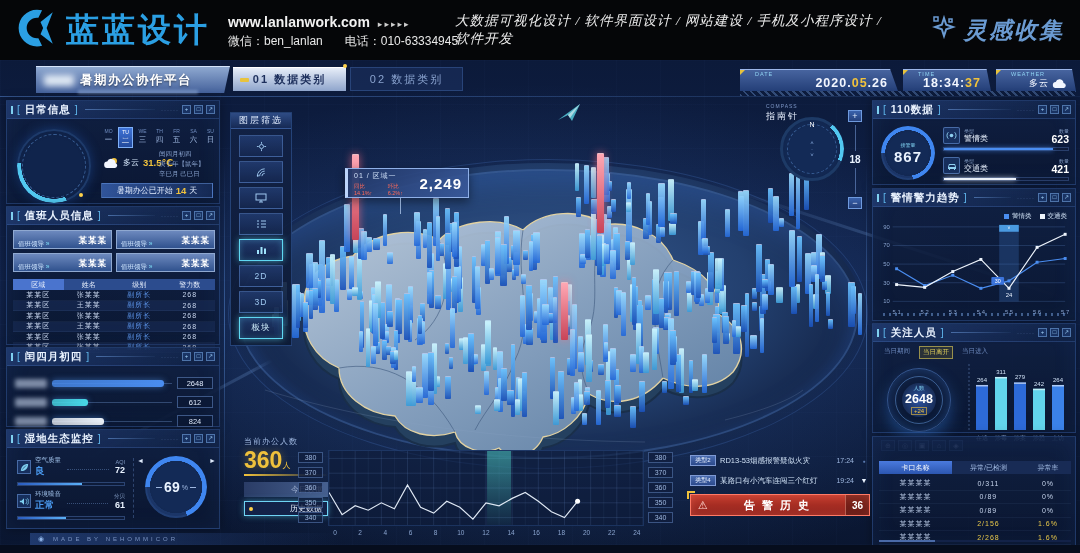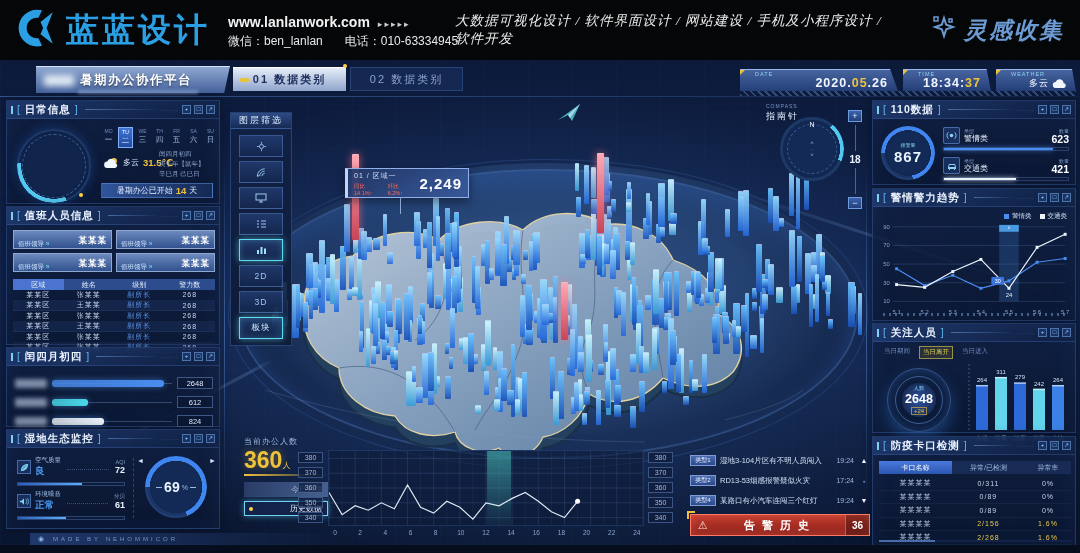--- a/index.html
+++ b/index.html
@@ -1119,26 +1119,20 @@
         <span>16</span>
         <span>18</span>
         <span>20</span>
         <span>22</span>
         <span>24</span>
       </div>
 
     <div class="alerts">
       <div id="alert-rows">
           <div class="al-row">
-            <span class="al-tag">类型1</span>
-            <span class="al-txt">湿地3-104片区有不明人员闯入</span>
-            <span class="al-time">19:24</span>
-            <span class="al-dir">▲</span>
-          </div>
-          <div class="al-row">
             <span class="al-tag">类型2</span>
             <span class="al-txt">RD13-53烟感报警疑似火灾</span>
             <span class="al-time">17:24</span>
             <span class="al-dir dim">●</span>
           </div>
           <div class="al-row">
             <span class="al-tag">类型4</span>
             <span class="al-txt">某路口有小汽车连闯三个红灯</span>
             <span class="al-time">19:24</span>
             <span class="al-dir">▼</span>
@@ -1320,28 +1314,20 @@
           <text x="76" y="27.71764705882353" text-anchor="middle" font-size="6" fill="#cfe0f4">242</text>
           <text x="76" y="82" text-anchor="middle" font-size="6" fill="#8aa4cf">涉恐</text>
           <rect x="89" y="26.964705882352938" width="12" height="45.03529411764706" fill="#3b82e8"></rect>
           <rect x="89" y="26.964705882352938" width="12" height="1.5" fill="rgba(255,255,255,.6)"></rect>
           <text x="95" y="23.964705882352938" text-anchor="middle" font-size="6" fill="#cfe0f4">264</text>
           <text x="95" y="82" text-anchor="middle" font-size="6" fill="#8aa4cf">上访</text>
         </svg>
     </div>
 
     <div class="panel pr" style="top:376px;height:112px;">
-      <div class="ph">
-          <span class="pt">防疫卡口检测</span>
-          <span class="ph-line"></span>
-          <span class="ph-dots">······</span>
-          <span class="ph-ico">+</span>
-          <span class="ph-ico">□</span>
-          <span class="ph-ico">↗</span>
-        </div>
       <div class="cp-head" id="cp-head">
           <span class="c0">卡口名称</span>
           <span class="c1">异常/已检测</span>
           <span class="c2">异常率</span>
         </div>
       <div class="cp-rows" id="cp-rows">
           <div class="cp-row">
             <span class="c0">某某某某</span>
             <span class="c1">0/311</span>
             <span class="c2">0%</span>

